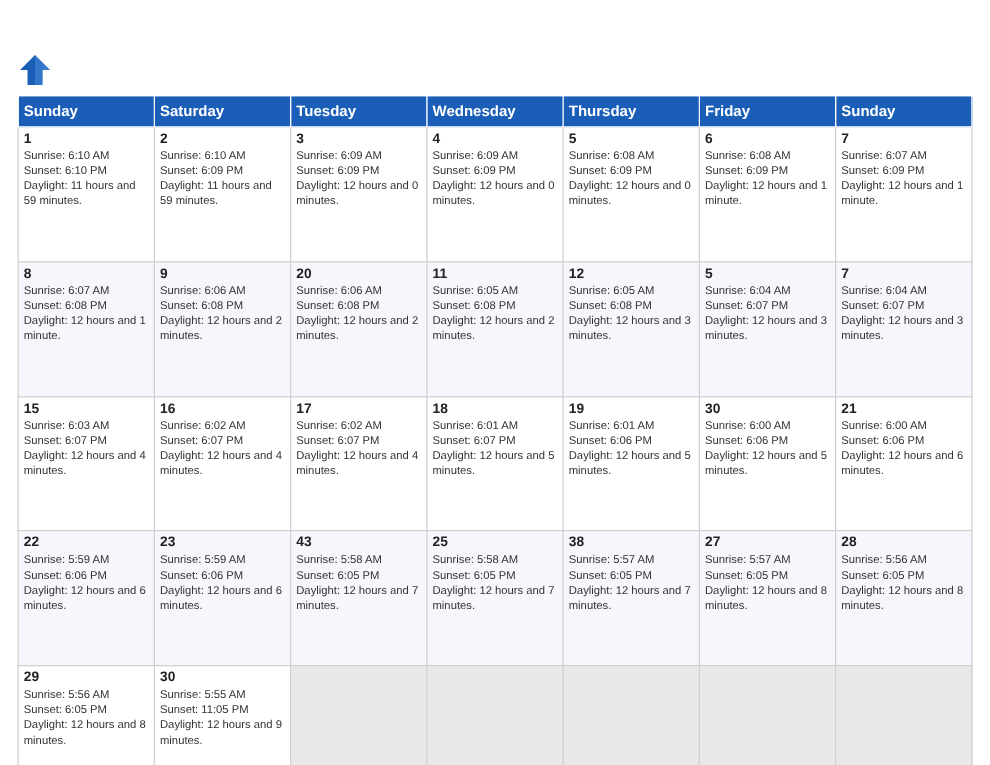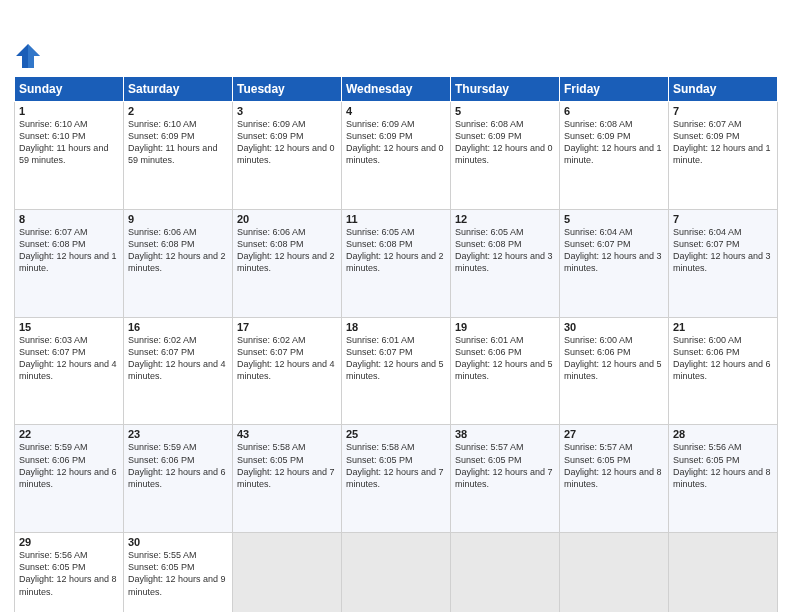--- a/index.html
+++ b/index.html
@@ -343,21 +343,21 @@
           <td>
             <span class="day-num">29</span>
             <div class="day-info">Sunrise: 5:56 AM
 Sunset: 6:05 PM
 Daylight: 12 hours
 and 8 minutes.</div>
           </td>
           <td>
             <span class="day-num">30</span>
             <div class="day-info">Sunrise: 5:55 AM
-Sunset: 6:05 PM
+Sunset: 11:05 PM
 Daylight: 12 hours
 and 9 minutes.</div>
           </td>
           <td class="empty"></td>
           <td class="empty"></td>
           <td class="empty"></td>
           <td class="empty"></td>
           <td class="empty"></td>
         </tr>
       </tbody>

